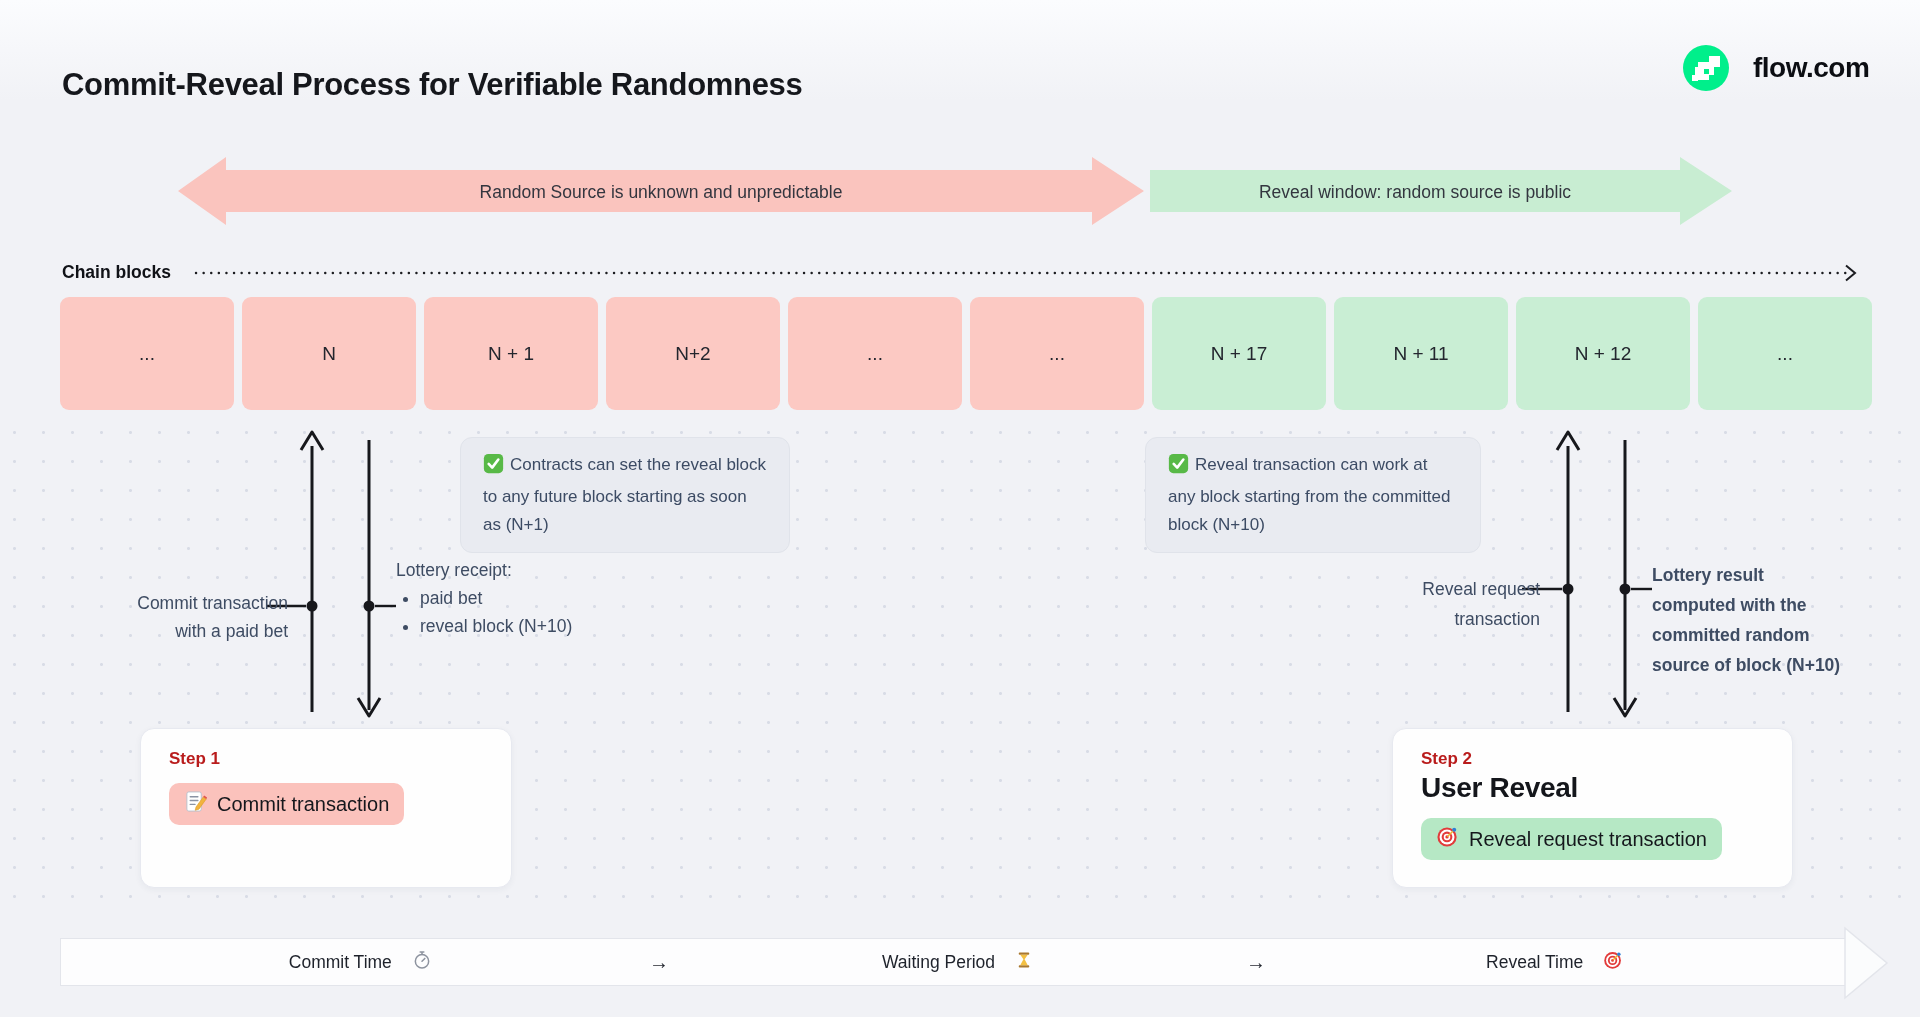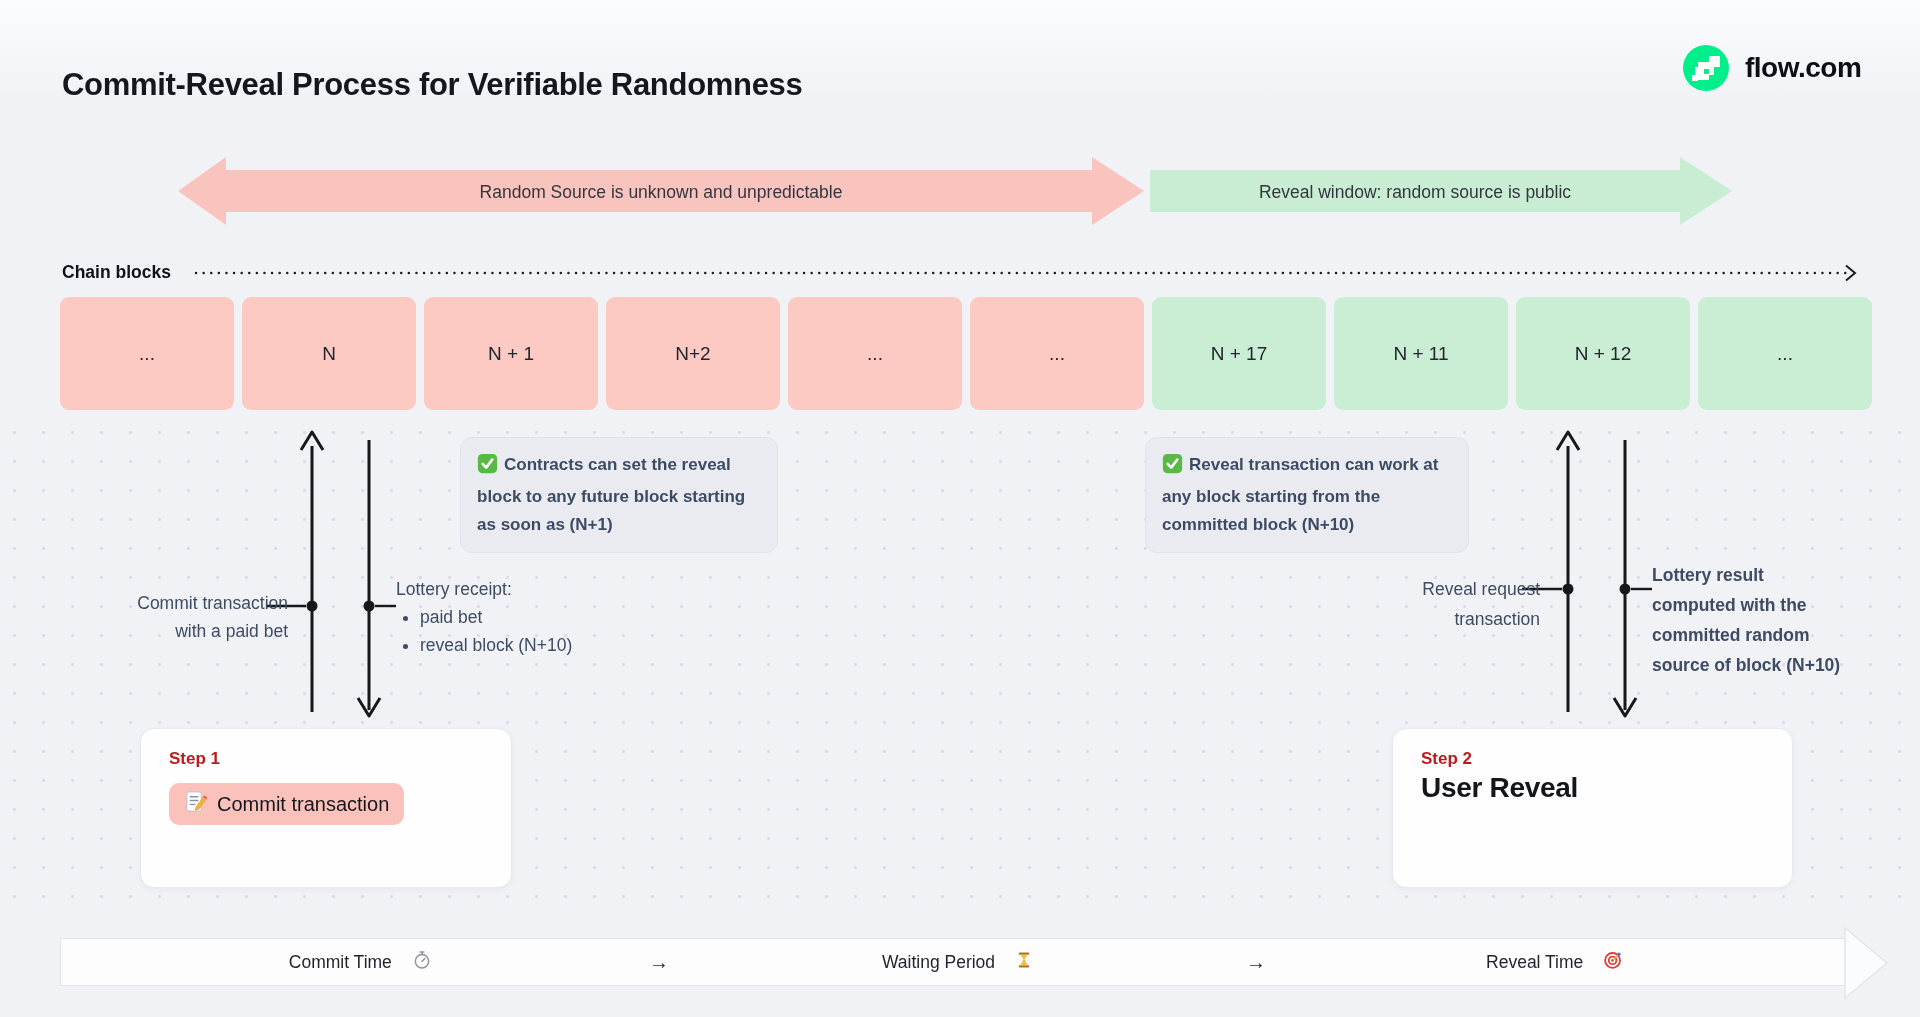--- a/index.html
+++ b/index.html
@@ -10,46 +10,46 @@
   }
   .dotgrid {
     position:absolute; left:0; right:0; top:418px; height:500px;
     background-image:radial-gradient(circle,#d8dce6 1.3px,transparent 1.6px);
     background-size:29px 29px; z-index:0;
   }
   .overlay { position:absolute; left:0; top:0; z-index:1; pointer-events:none; }
 
   .page-title { position:absolute; left:62px; top:46px; font-size:31px; font-weight:600;
     letter-spacing:-0.3px; color:#15171c; z-index:2; }
-  .brand { position:absolute; left:1683px; top:45px; display:flex; align-items:center; gap:16px; z-index:2; }
+  .brand { position:absolute; left:1683px; top:45px; display:flex; align-items:center; gap:24px; z-index:2; }
   .brand-text { font-size:28px; font-weight:800; color:#0c0e13; letter-spacing:-0.5px; }
 
   .phase-label { position:absolute; transform:translate(-50%,-50%); font-size:17.5px;
     color:#33363f; white-space:nowrap; z-index:2; }
 
   .chain-label { position:absolute; left:62px; top:262px; font-size:17.5px; font-weight:700;
     color:#101217; z-index:2; }
 
   .blocks { position:absolute; left:60px; top:297px; width:1812px; height:113px;
     display:flex; gap:8px; z-index:2; }
   .block { flex:1; border-radius:9px; display:flex; align-items:center; justify-content:center;
     font-size:19px; color:#23262e; }
   .block.commit { background:#fcc9c3; }
   .block.reveal { background:#c9eed4; }
 
   .note { position:absolute; background:#e9ebf1; border:1px solid #e0e3ea; border-radius:12px;
-    padding:13px 16px; font-size:17px; line-height:28px; color:#3c4b64; font-weight:700; z-index:2; }
+    padding:13px 22px; font-size:17px; line-height:28px; color:#3c4b64; font-weight:400; z-index:2; }
   .note-1 { left:460px; top:437px; width:284px; }
   .note-2 { left:1145px; top:437px; width:290px; }
   .note .icon { display:inline-block; vertical-align:-4px; margin-right:6px; }
 
   .ann { position:absolute; font-size:17.5px; color:#3e4c63; line-height:28px; z-index:2; }
   .ann .line { display:block; }
   .ann-commit-up { right:1632px; top:589px; text-align:right; }
-  .ann-commit-down { left:396px; top:575px; }
+  .ann-commit-down { left:396px; top:556px; }
   .ann-commit-down ul { margin:0; padding-left:24px; }
   .ann-reveal-up { right:380px; top:574px; text-align:right; line-height:30px; }
   .ann-reveal-down { left:1652px; top:560px; line-height:30px;font-weight:bold; }
 
   .step-card { position:absolute; top:728px; height:160px; background:#fefefe;
     border:1px solid #e7e9f0; border-radius:14px; box-shadow:0 2px 6px rgba(40,50,80,.05);
     padding:20px 28px; box-sizing:border-box; z-index:2; }
   .step-card-1 { left:140px; width:372px; }
   .step-card-2 { left:1392px; width:401px; }
   .step-label { font-size:17px; font-weight:700; color:#b91c1c; }
@@ -190,20 +190,34 @@
             <path d="M20.1 7.2l3.1 2.2 1-1.4-3.1-2.2z" fill="#e2574c"></path>
           </svg>
       </span>
       <span>Commit transaction</span>
     </div>
   </div>
 
   <div class="step-card step-card-2">
     <div class="step-label">Step 2</div>
     <div class="step-title">User Reveal</div>
+    <div class="step-badge badge-reveal">
+      <span>
+        <svg width="23" height="23" viewBox="0 0 24 24">
+            <circle cx="11.5" cy="12.5" r="10" fill="#e23b3b"></circle>
+            <circle cx="11.5" cy="12.5" r="7.8" fill="#fff"></circle>
+            <circle cx="11.5" cy="12.5" r="5.6" fill="#e23b3b"></circle>
+            <circle cx="11.5" cy="12.5" r="3.4" fill="#fff"></circle>
+            <circle cx="11.5" cy="12.5" r="1.7" fill="#e23b3b"></circle>
+            <path d="M18.8 5.2l-7 7.1" stroke="#f0b32f" stroke-width="1.6"></path>
+            <circle cx="19" cy="5" r="2.1" fill="#2f80d6"></circle>
+          </svg>
+      </span>
+      <span>Reveal request transaction</span>
+    </div>
   </div>
 
   <div class="timeline">
     <div class="timeline-item">
       <span>Commit Time</span>
       <span>
         <svg width="20" height="20" viewBox="0 0 24 24" fill="none" stroke="#8d939f" stroke-width="1.8">
             <circle cx="12" cy="13.5" r="8"></circle>
             <path d="M9.8 2.5h4.4M12 2.5v3M12 13.5l3.4-3.4" stroke-linecap="round"></path>
           </svg>

